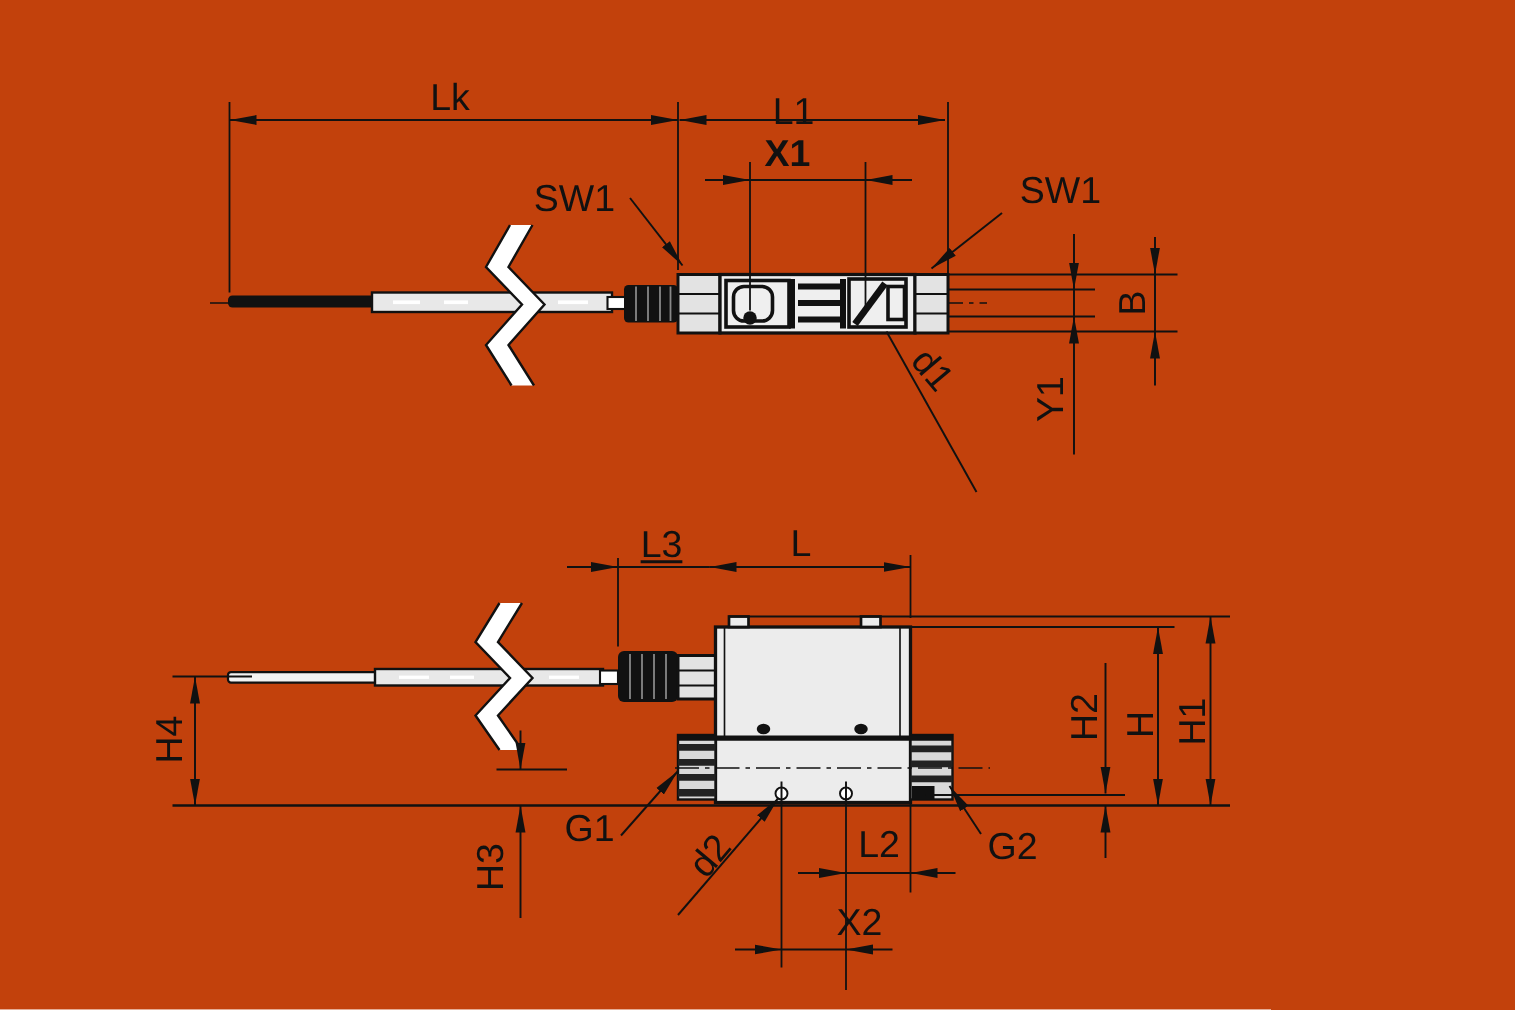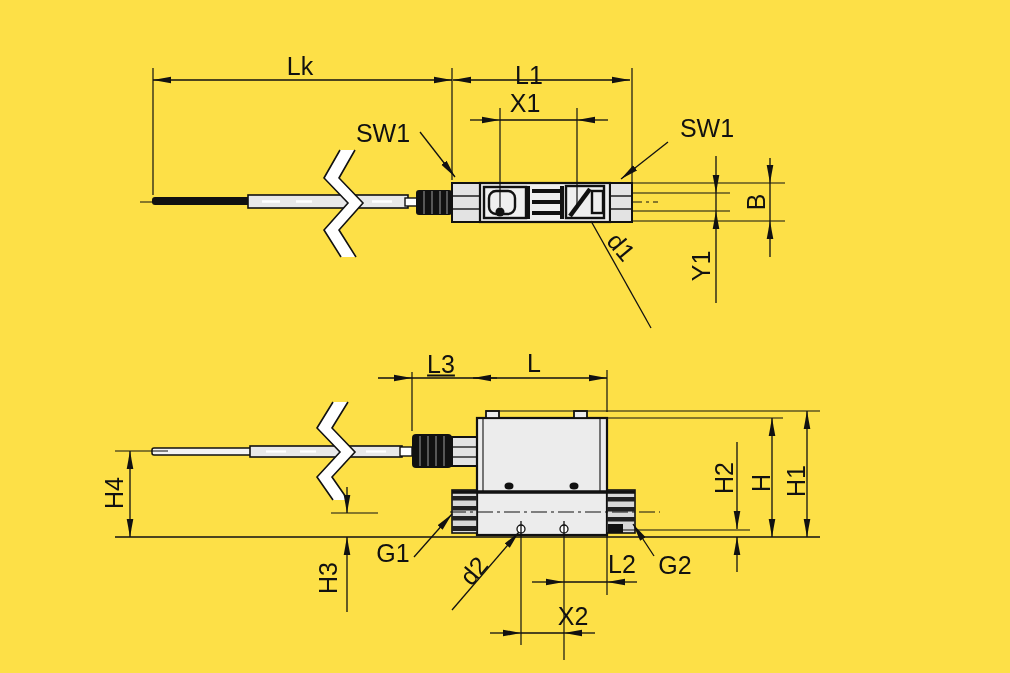--- a/index.html
+++ b/index.html
@@ -1,17 +1,17 @@
 <!DOCTYPE html>
 <html><head>
 <meta charset="utf-8">
 <style>
   html,body{margin:0;padding:0;background:#fff;}
   .canvas{
-    position:relative;width:1010px;height:673px;background:#fde047;
+    position:relative;width:1010px;height:673px;background:#c2410c;
     font-family:"Liberation Sans", sans-serif;overflow:hidden;
   }
   svg{position:absolute;left:0;top:0;}
   .lbl{
     position:absolute;color:#111;font-size:25px;line-height:1;
     transform:translate(-50%,-50%);white-space:nowrap;
     font-family:"Liberation Sans", sans-serif;
   }
   .rot90{transform:translate(-50%,-50%) rotate(-90deg);}
   .rot50{transform:translate(-50%,-50%) rotate(50deg);}
@@ -200,32 +200,32 @@
       <line x1="521" y1="633" x2="564" y2="633"></line>
       <line x1="414" y1="557" x2="452" y2="514" marker-end="url(#arr)"></line>
       <line x1="654" y1="556" x2="633" y2="524" marker-end="url(#arr)"></line>
       <line x1="452" y1="610" x2="519" y2="532" marker-end="url(#arr)"></line>
     </g>
   </g>
 </svg>
 
 <div class="lbl" style="left:300px;top:66px;">Lk</div>
 <div class="lbl" style="left:529px;top:75px;">L1</div>
-<div class="lbl" style="left:525px;top:103px;">X1</div>
+<div class="lbl" style="left:525px;top:103px;font-weight:bold;">X1</div>
 <div class="lbl" style="left:383px;top:133px;">SW1</div>
 <div class="lbl" style="left:707px;top:128px;">SW1</div>
 <div class="lbl rot90" style="left:756px;top:202px;">B</div>
 <div class="lbl rot90" style="left:701px;top:266px;">Y1</div>
 <div class="lbl rot50" style="left:621px;top:247px;">d1</div>
 <div class="lbl" style="left:441px;top:364px;text-decoration:underline;">L3</div>
 <div class="lbl" style="left:534px;top:363px;">L</div>
 <div class="lbl rot90" style="left:114px;top:493px;">H4</div>
 <div class="lbl rot90" style="left:328px;top:578px;">H3</div>
 <div class="lbl" style="left:393px;top:553px;">G1</div>
 <div class="lbl rotm50" style="left:474px;top:571px;">d2</div>
-<div class="lbl" style="left:586px;top:564px;margin-left:36px;">L2</div>
+<div class="lbl" style="left:586px;top:564px;">L2</div>
 <div class="lbl" style="left:573px;top:616px;">X2</div>
 <div class="lbl" style="left:675px;top:565px;">G2</div>
 <div class="lbl rot90" style="left:724px;top:478px;">H2</div>
 <div class="lbl rot90" style="left:761px;top:483px;">H</div>
 <div class="lbl rot90" style="left:796px;top:481px;">H1</div>
 
 </div>
 
 </body></html>

